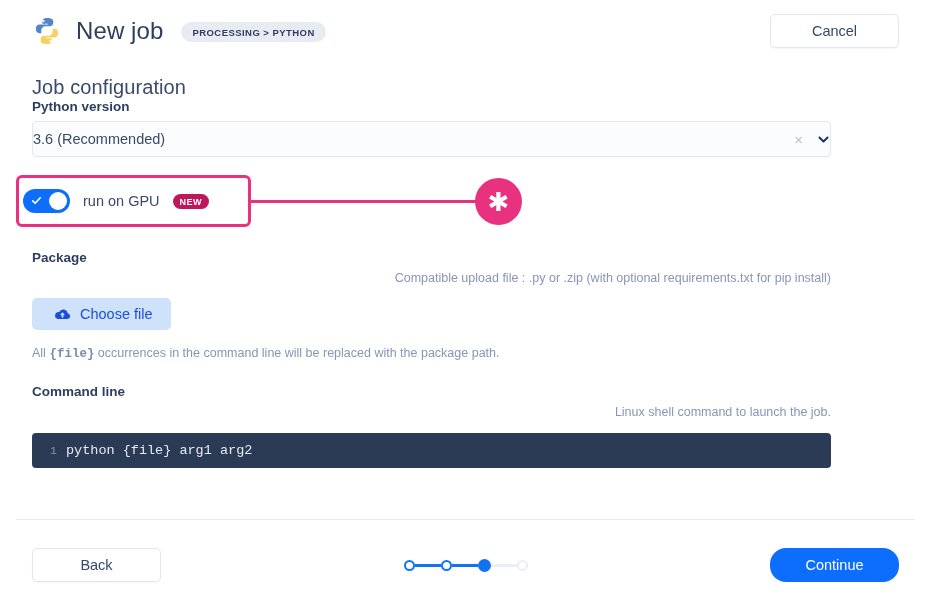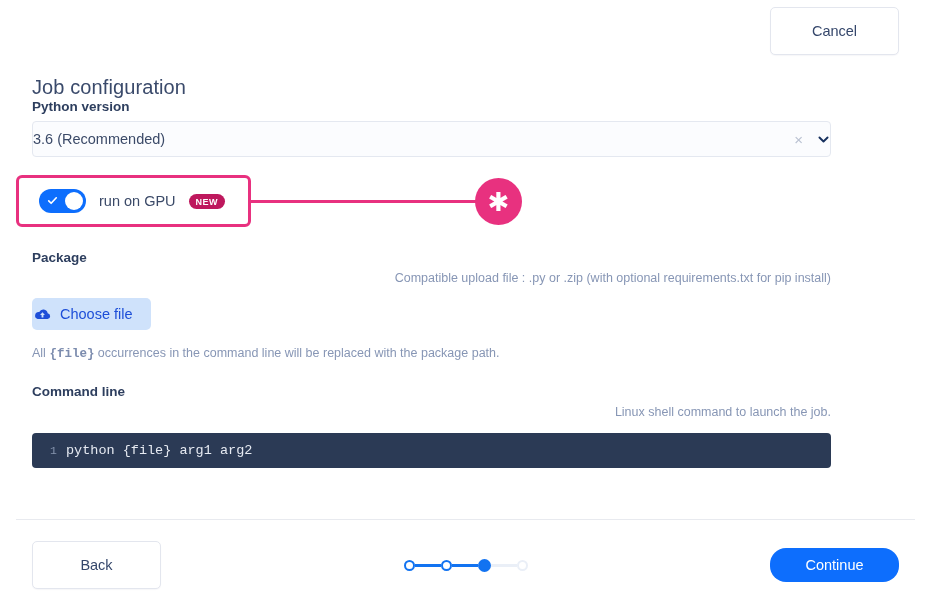--- a/index.html
+++ b/index.html
@@ -58,21 +58,21 @@
   }
   .header-spacer { flex: 1 1 auto; }
   .btn-outline {
     background: #ffffff;
     border: 1px solid #e3e6ee;
     border-radius: 5px;
     color: #35476b;
     font-size: 14.5px;
     font-family: "Liberation Sans", sans-serif;
     padding: 0 14px;
-    height: 48px;
+    height: 34px;
     min-width: 129px;
     cursor: pointer;
     box-shadow: 0 1px 1px rgba(45,62,94,.04);
   }
 
   
   .content {
     position: absolute;
     left: 0; top: 62px;
     width: 863px;
@@ -133,21 +133,21 @@
     left: -16px;
     top: 0;
     width: 235px;
     height: 52px;
     border: 3px solid #e8317f;
     border-radius: 6px;
     box-sizing: border-box;
     background: #ffffff;
     display: flex;
     align-items: center;
-    padding-left: 20px;
+    padding-left: 4px;
     gap: 13px;
   }
   .toggle {
     width: 47px;
     height: 24px;
     border-radius: 12px;
     background: #0d6efd;
     position: relative;
     cursor: pointer;
     flex: 0 0 auto;
@@ -221,21 +221,21 @@
     color: #8796b5;
     margin: 0;
     text-align: right;
   }
   .choose-file {
     margin-top: 13px;
     background: #cfe2fb;
     border: none;
     border-radius: 5px;
     height: 32px;
-    padding: 0 18px 0 2px;
+    padding: 0 18px 0 22px;
     display: inline-flex;
     align-items: center;
     gap: 9px;
     color: #1d4ed8;
     font-size: 14.5px;
     font-family: "Liberation Sans", sans-serif;
     cursor: pointer;
   }
   .cloud-ico { width: 17px; height: 13px; display: block; }
   .note-text {
@@ -346,20 +346,30 @@
     height: 34px;
     min-width: 129px;
     cursor: pointer;
   }
   .footer-spacer { flex: 1 1 auto; }
 </style>
 </head>
 <body>
 
 <div class="header">
+  <div class="brand">
+    <span class="py-logo">
+      <svg class="py-logo" viewBox="0 0 64 64" xmlns="http://www.w3.org/2000/svg">
+        <path fill="#4f86c6" d="M31.6 4c-6.6 0-9.5 2.9-9.5 7.1v5.4h12.5v1.7H16.3c-4.6 0-8 3-8 9.1 0 6.1 3 9.3 7.3 9.3h4.2v-6.2c0-4.6 4-8.6 8.8-8.6h9.6c4 0 7.2-3.3 7.2-7.3v-3.4C45.4 6.8 42 4 31.6 4zm-6.9 4.3c1.2 0 2.2 1 2.2 2.3s-1 2.2-2.2 2.2-2.2-1-2.2-2.2 1-2.3 2.2-2.3z"></path>
+        <path fill="#f4d160" d="M32.4 60c6.6 0 9.5-2.9 9.5-7.1v-5.4H29.4v-1.7h18.3c4.6 0 8-3 8-9.1 0-6.1-3-9.3-7.3-9.3h-4.2v6.2c0 4.6-4 8.6-8.8 8.6h-9.6c-4 0-7.2 3.3-7.2 7.3v3.4C18.6 57.2 22 60 32.4 60zm6.9-4.3c-1.2 0-2.2-1-2.2-2.3s1-2.2 2.2-2.2 2.2 1 2.2 2.2-1 2.3-2.2 2.3z"></path>
+      </svg>
+    </span>
+    <span class="page-title">New job</span>
+    <span class="crumb-badge">PROCESSING &gt; PYTHON</span>
+  </div>
   <div class="header-spacer"></div>
   <button class="btn-outline">Cancel</button>
 </div>
 
 <div class="content">
 
   <div class="section-title">Job configuration</div>
 
   <div class="field-label">Python version</div>
   <div class="select-box">

